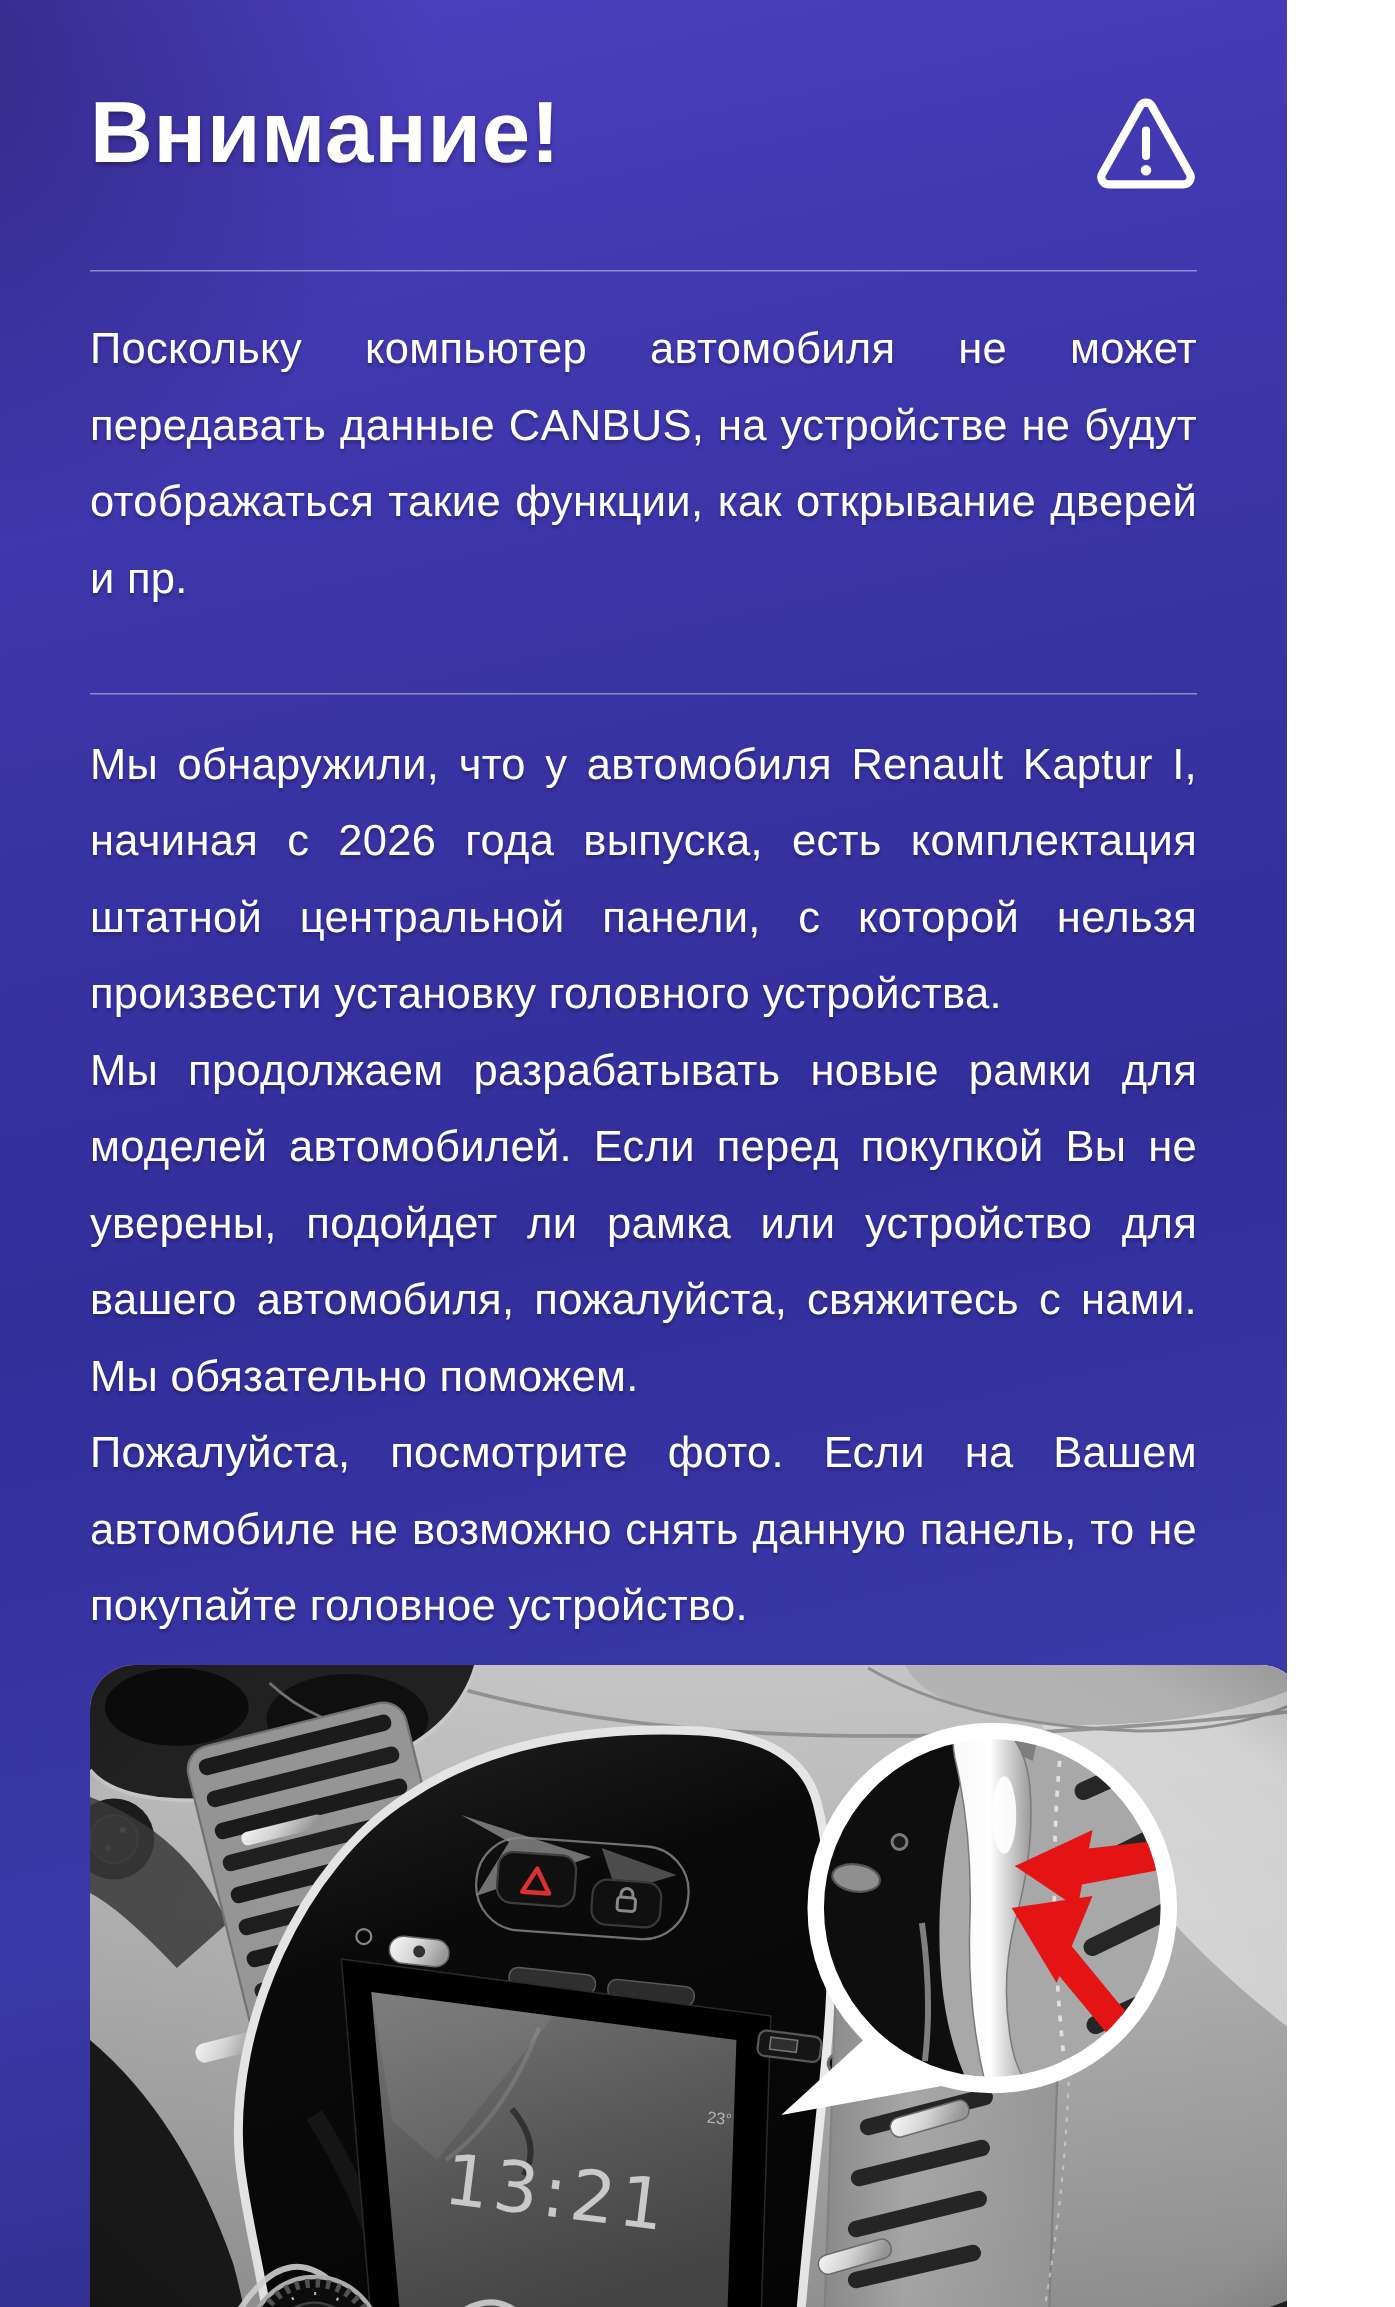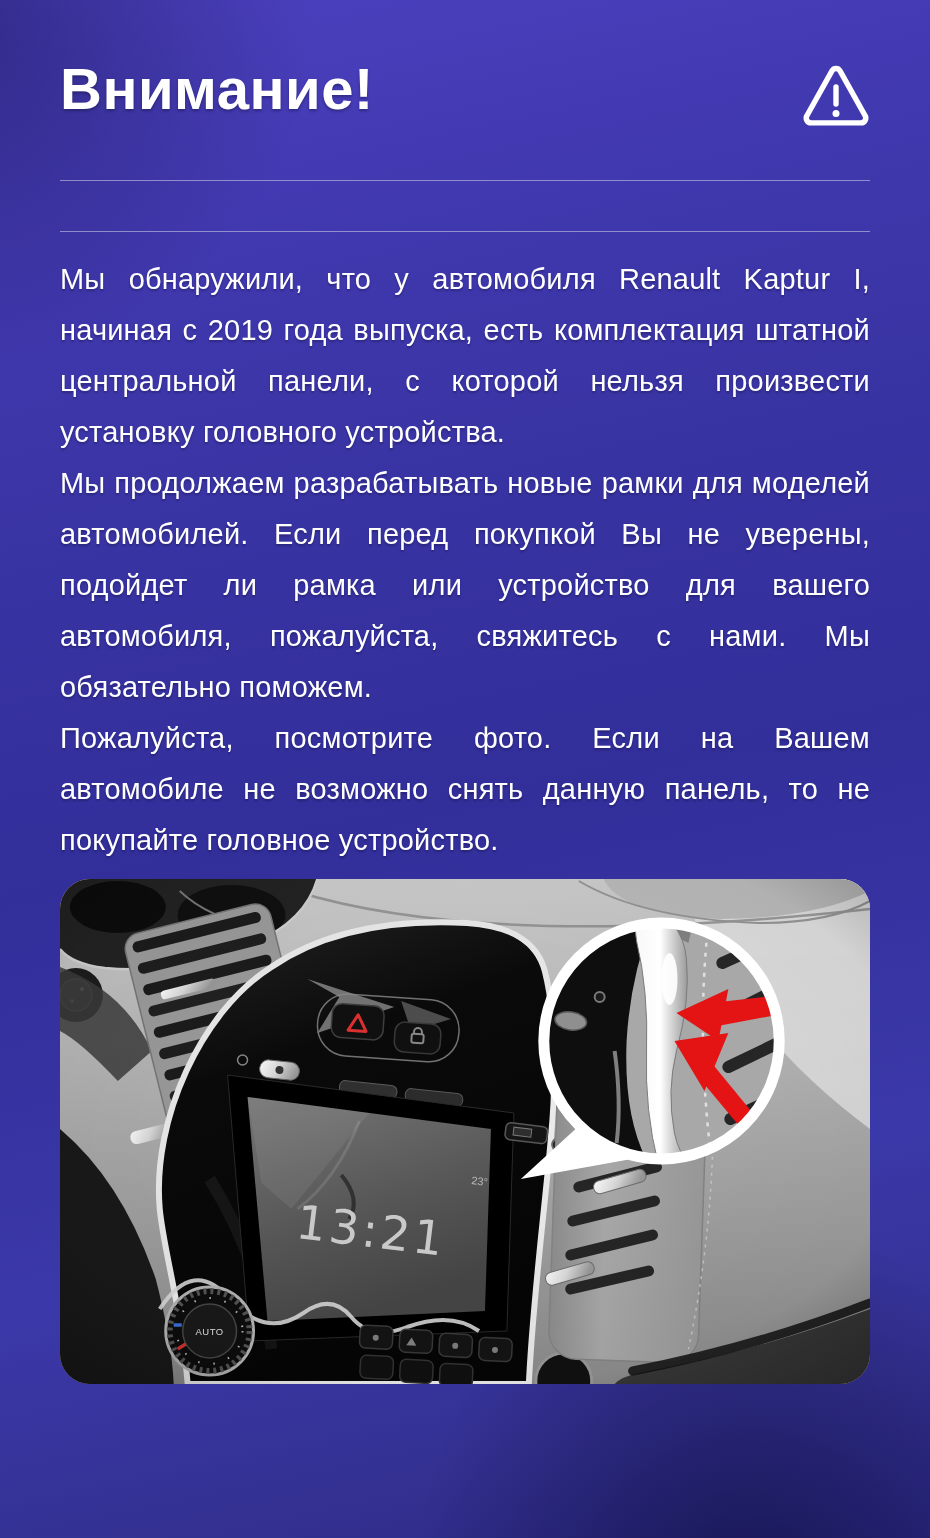--- a/index.html
+++ b/index.html
@@ -1,21 +1,21 @@
 <!DOCTYPE html>
 <html><head>
 <meta charset="utf-8">
 <style>
   * { margin: 0; padding: 0; box-sizing: border-box; }
   html, body { width: 930px; }
   body { font-family: "Liberation Sans", sans-serif; }
 
   .page {
     position: relative;
-    width: 930px;
+    width: 858px;
     height: 1538px;
     padding: 0 60px;
     overflow: hidden;
     background:
       radial-gradient(60% 42% at 80% 104%, rgba(8,8,44,0.55) 0%, rgba(8,8,44,0) 60%),
       radial-gradient(70% 40% at -5% 2%, rgba(20,16,70,0.45) 0%, rgba(20,16,70,0) 55%),
       linear-gradient(168deg, #4c41c0 0%, #4038ae 18%, #3833a2 34%, #322e9a 52%, #3b38a9 76%, #343193 90%, #2b2884 100%);
   }
 
   .header-row {
@@ -78,25 +78,26 @@
     <h1 class="title">Внимание!</h1>
     <svg class="warn-icon" width="68" height="68" viewBox="0 0 68 68" fill="none" aria-hidden="true">
       <path d="M 30.1 8.6 a 4.6 4.6 0 0 1 7.8 0 L 63 53.5 a 4.8 4.8 0 0 1 -4 7.4 H 9 a 4.8 4.8 0 0 1 -4 -7.4 Z" stroke="#ffffff" stroke-width="5.4" stroke-linejoin="round"></path>
       <line x1="34" y1="25" x2="34" y2="42" stroke="#ffffff" stroke-width="5.4" stroke-linecap="round"></line>
       <circle cx="34" cy="51.5" r="3.5" fill="#ffffff"></circle>
     </svg>
   </div>
 
   <hr class="divider divider-1">
 
+  <p class="body-text canbus-note">Поскольку компьютер автомобиля не может передавать данные CANBUS, на устройстве не будут отображаться такие функции, как открывание дверей и пр.</p>
 
   <hr class="divider divider-2">
 
   <div class="details">
-    <p class="body-text">Мы обнаружили, что у автомобиля Renault Kaptur I, начиная с 2019 года выпуска, есть комплектация штатной центральной панели, с которой нельзя произвести установку головного устройства.</p>
+    <p class="body-text">Мы обнаружили, что у автомобиля Renault Kaptur I, начиная с 2026 года выпуска, есть комплектация штатной центральной панели, с которой нельзя произвести установку головного устройства.</p>
     <p class="body-text">Мы продолжаем разрабатывать новые рамки для моделей автомобилей. Если перед покупкой Вы не уверены, подойдет ли рамка или устройство для вашего автомобиля, пожалуйста, свяжитесь с нами. Мы обязательно поможем.</p>
     <p class="body-text">Пожалуйста, посмотрите фото. Если на Вашем автомобиле не возможно снять данную панель, то не покупайте головное устройство.</p>
   </div>
 
   <figure class="photo-frame">
     <svg viewBox="0 0 812 505" preserveAspectRatio="none">
       <defs>
         <linearGradient id="baseG" x1="0" y1="0" x2="0" y2="1">
           <stop offset="0" stop-color="#cfcfcf"></stop>
           <stop offset="0.55" stop-color="#a9a9a9"></stop>

